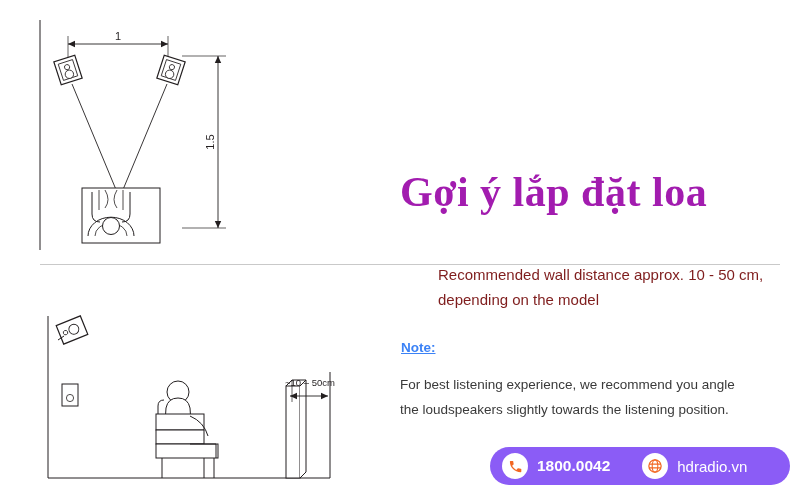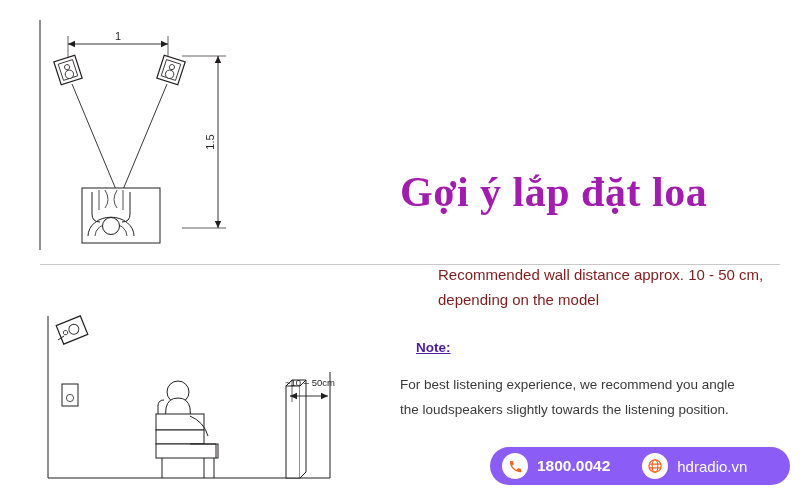--- a/index.html
+++ b/index.html
@@ -75,25 +75,25 @@
     left: 0;
     top: 262px;
     width: 340px;
     font-size: 15px;
     line-height: 25px;
     color: #7f1d1d;
     margin-left: 38px;
   }
   .note-label {
     position: absolute;
-    left: 16px;
+    left: 1px;
     top: 340px;
     font-size: 13.5px;
     font-weight: bold;
-    color: #4c1d95;
+    color: #3b82f6;
     text-decoration: underline;
   }
   .para-note {
     position: absolute;
     left: 0;
     top: 372px;
     width: 335px;
     font-size: 13.5px;
     line-height: 25px;
     color: #3a3a3a;

